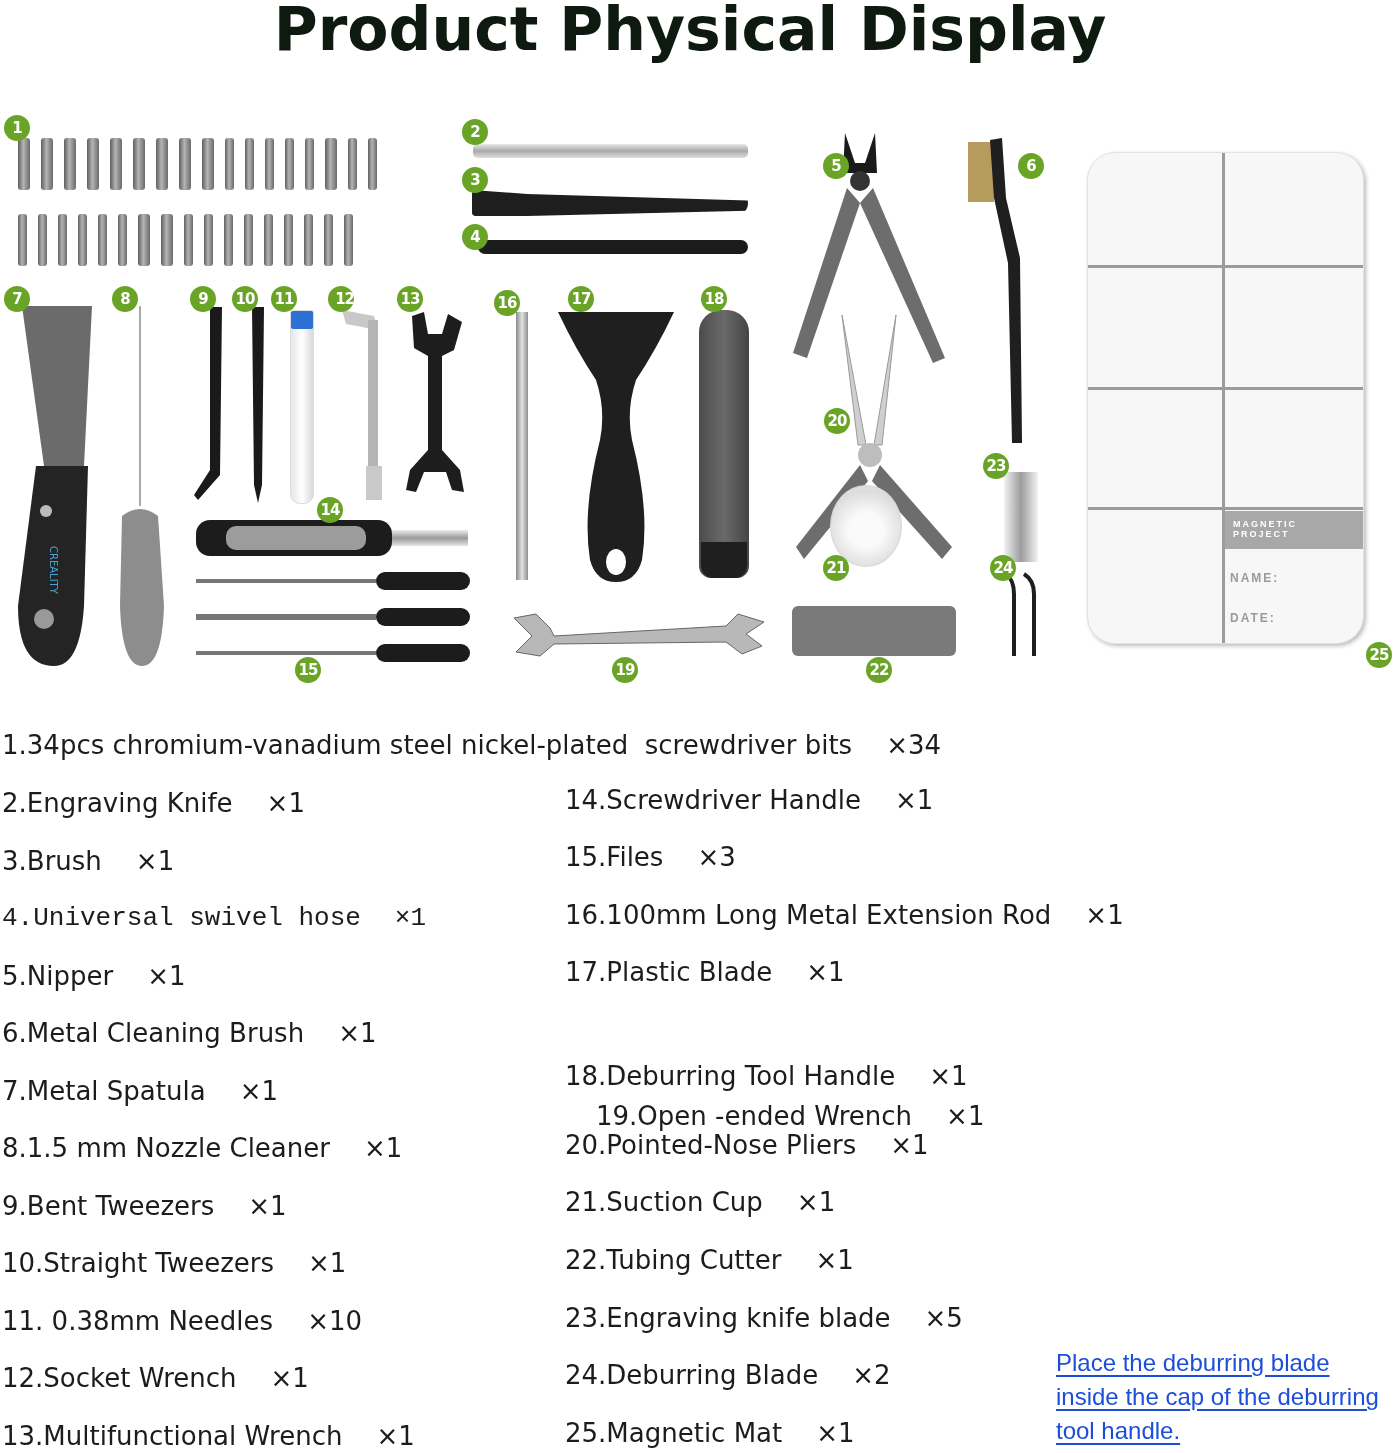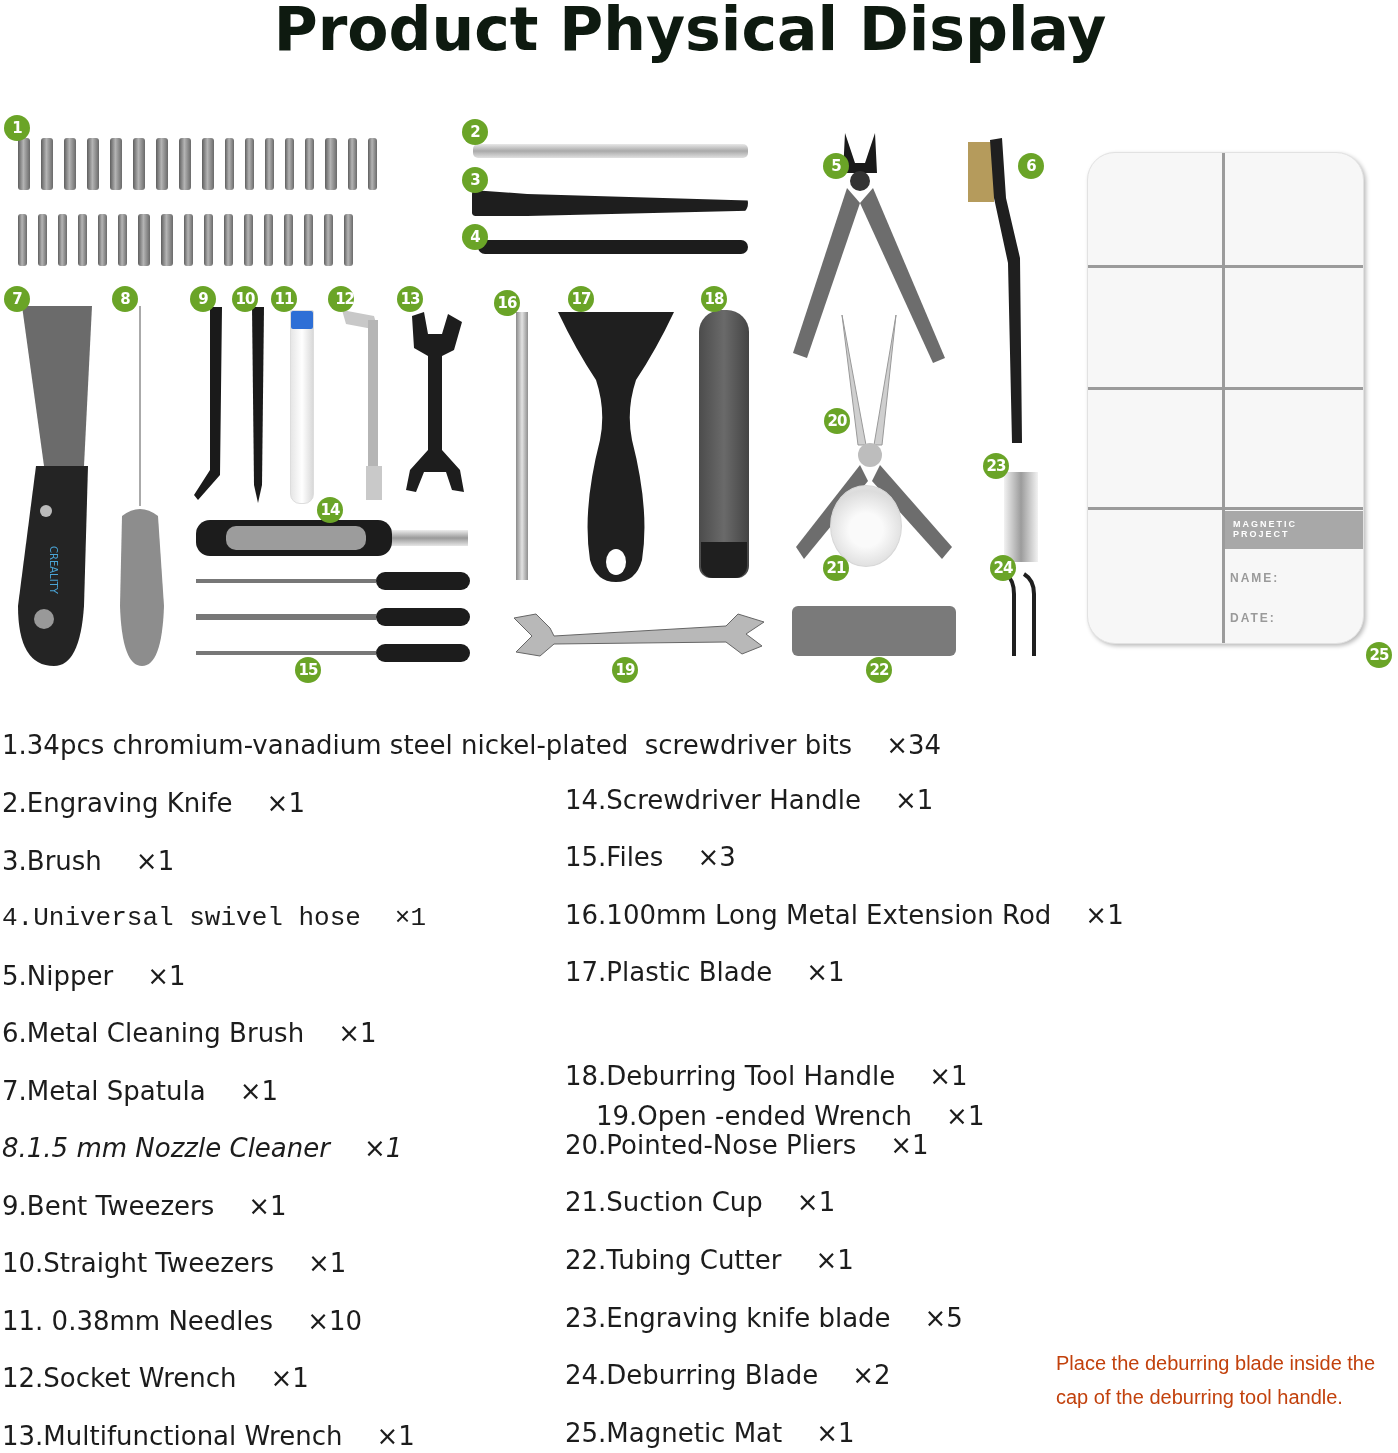--- a/index.html
+++ b/index.html
@@ -15,22 +15,22 @@
   .tool { position: absolute; }
   .bits { position: absolute; left: 18px; display: flex; gap: 11px; }
   .bit { width: 12px; height: 52px; border-radius: 3px;
          background: linear-gradient(90deg, #5e5e5e, #b4b4b4 45%, #6a6a6a); }
   .bit.thin { width: 9px; }
   .list { position: absolute; font-family: "DejaVu Sans", sans-serif; font-size: 26px;
           color: #1c1c1c; white-space: pre; }
   .row { position: absolute; white-space: pre; }
   .qty { margin-left: 34px; }
   .note { position: absolute; left: 1056px; top: 1346px; width: 342px;
-          font-family: "Liberation Sans", sans-serif; font-size: 20px; line-height: 34px;
-          color: #c2410c; text-underline-offset: 4px; }
+          font-family: "Liberation Sans", sans-serif; font-size: 24px; line-height: 34px;
+          color: #1d4ed8; text-decoration: underline; text-underline-offset: 4px; }
   
   .mat { position: absolute; left: 1087px; top: 152px; width: 275px; height: 490px;
          border-radius: 28px; background: #f7f7f7; box-shadow: 2px 2px 4px #bbb;
          border: 1px solid #e2e2e2; overflow: hidden; }
   .mat .vline { position: absolute; left: 134px; top: 0; width: 3px; height: 100%; background: #9b9b9b; }
   .mat .hline { position: absolute; left: 0; width: 100%; height: 3px; background: #9b9b9b; }
   .mat .label { position: absolute; left: 137px; top: 358px; width: 138px; height: 38px;
                 background: #a8a8a8; color: #fff; font-size: 9px; font-weight: bold;
                 letter-spacing: 2px; padding: 8px 6px 0 8px; box-sizing: border-box; }
   .mat .label span { display: block; }
@@ -227,21 +227,21 @@
 </div>
 
 <div class="list" style="left:0;top:0;">
   <div class="row" style="left:2px;top:730px;"><span>1.34pcs chromium-vanadium steel nickel-plated  screwdriver bits</span><span class="qty">×34</span></div>
   <div class="row" style="left:2px;top:788px;"><span>2.Engraving Knife</span><span class="qty">×1</span></div>
   <div class="row" style="left:2px;top:846px;"><span>3.Brush</span><span class="qty">×1</span></div>
   <div class="row" style="left:2px;top:903px;font-family:Liberation Mono, monospace;"><span>4.Universal swivel hose</span><span class="qty">×1</span></div>
   <div class="row" style="left:2px;top:961px;"><span>5.Nipper</span><span class="qty">×1</span></div>
   <div class="row" style="left:2px;top:1018px;"><span>6.Metal Cleaning Brush</span><span class="qty">×1</span></div>
   <div class="row" style="left:2px;top:1076px;"><span>7.Metal Spatula</span><span class="qty">×1</span></div>
-  <div class="row" style="left:2px;top:1133px;font-style:italic;"><span>8.1.5 mm Nozzle Cleaner</span><span class="qty">×1</span></div>
+  <div class="row" style="left:2px;top:1133px;"><span>8.1.5 mm Nozzle Cleaner</span><span class="qty">×1</span></div>
   <div class="row" style="left:2px;top:1191px;"><span>9.Bent Tweezers</span><span class="qty">×1</span></div>
   <div class="row" style="left:2px;top:1248px;"><span>10.Straight Tweezers</span><span class="qty">×1</span></div>
   <div class="row" style="left:2px;top:1306px;"><span>11. 0.38mm Needles</span><span class="qty">×10</span></div>
   <div class="row" style="left:2px;top:1363px;"><span>12.Socket Wrench</span><span class="qty">×1</span></div>
   <div class="row" style="left:2px;top:1421px;"><span>13.Multifunctional Wrench</span><span class="qty">×1</span></div>
 </div>
 
 <div class="list" style="left:0;top:0;">
   <div class="row" style="left:565px;top:785px;"><span>14.Screwdriver Handle</span><span class="qty">×1</span></div>
   <div class="row" style="left:565px;top:842px;"><span>15.Files</span><span class="qty">×3</span></div>

